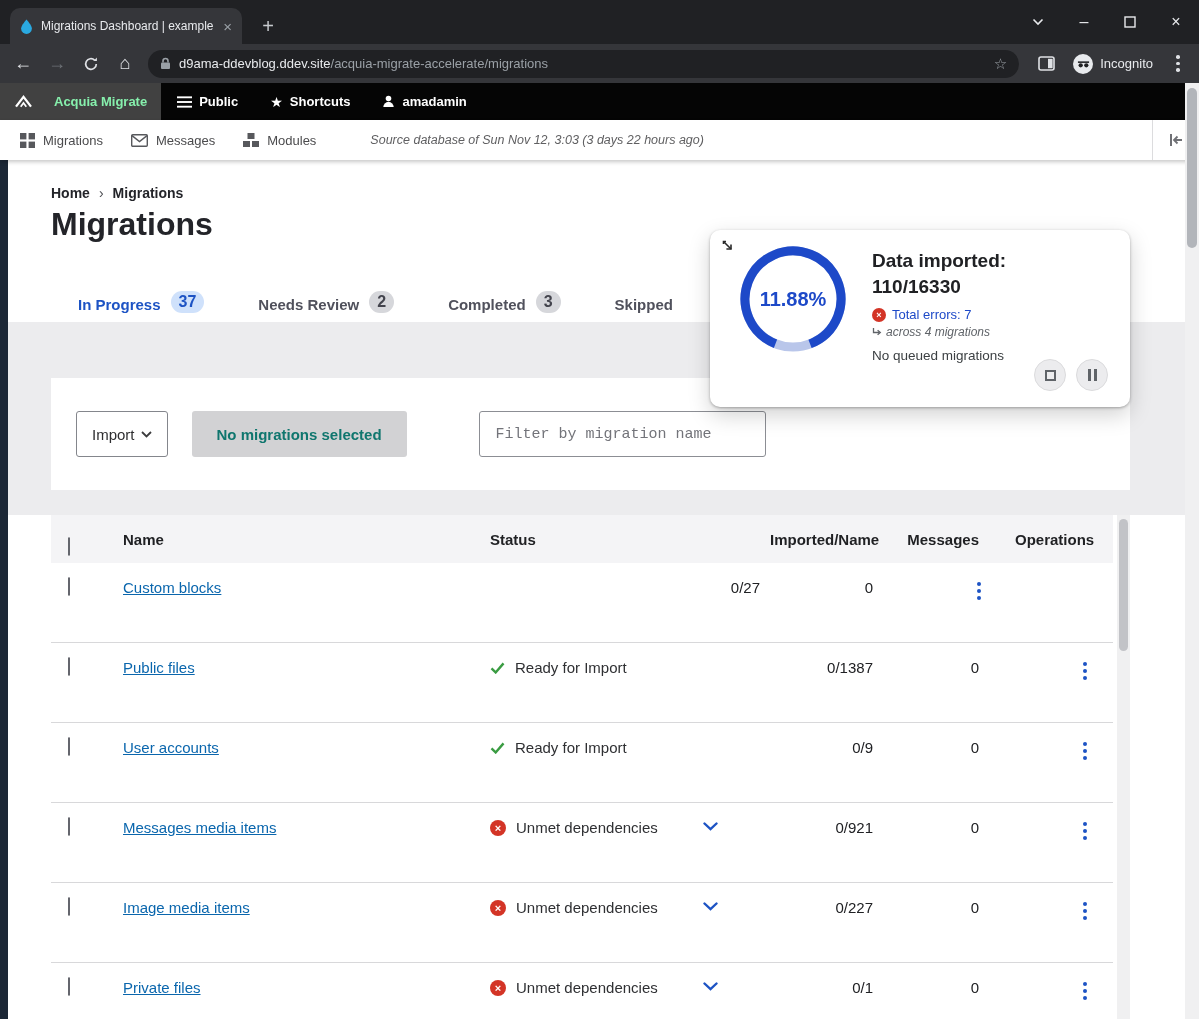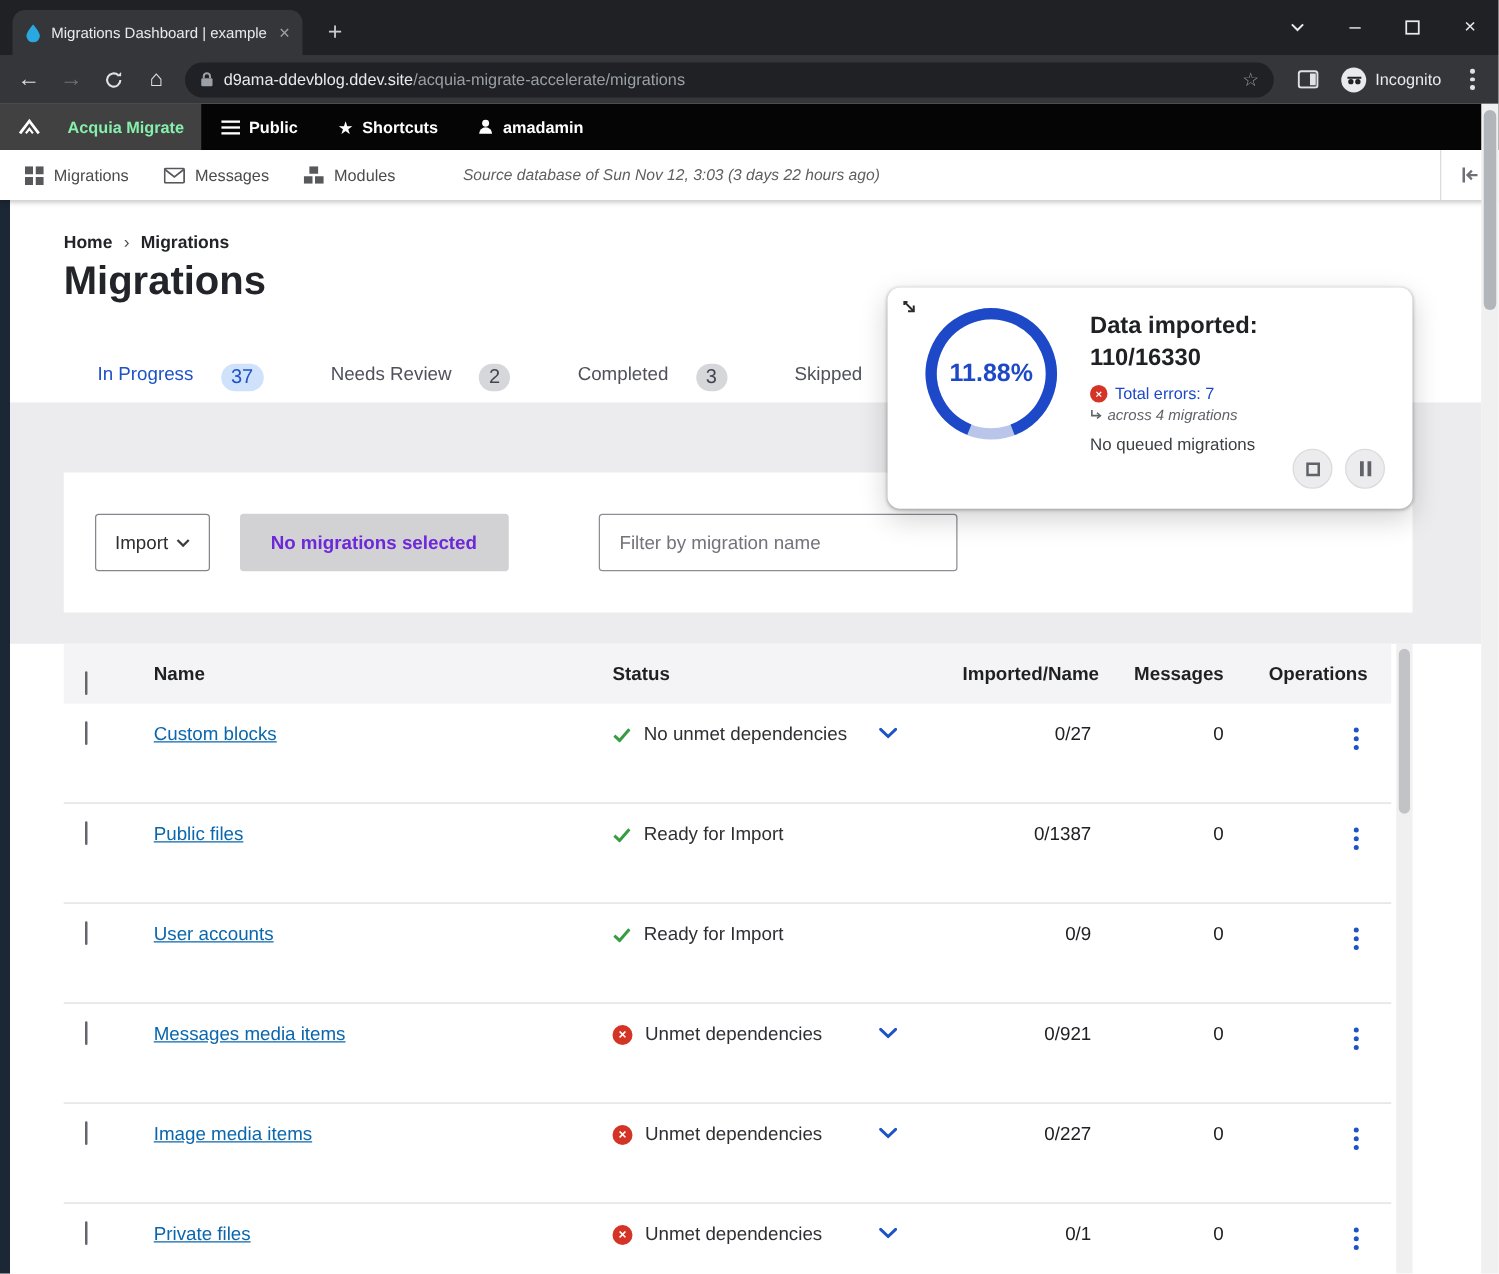--- a/index.html
+++ b/index.html
@@ -60,38 +60,38 @@
 
   .page { position:absolute; left:8px; right:14px; top:160px; bottom:0; background:#fff; overflow:hidden; }
 
   .breadcrumb { position:absolute; left:43px; top:25px; display:flex; align-items:center; gap:9px;
                 font-size:14px; font-weight:bold; color:#232429; }
   .bc-sep { font-weight:normal; color:#4d4e53; font-size:14px; }
   .bc-home { cursor:pointer; }
   .page-title { position:absolute; left:43px; top:46px; font-size:32px; font-weight:bold; color:#232429; }
 
   .tabs { position:absolute; left:43px; top:118px; display:flex; }
-  .tab { position:relative; display:flex; align-items:flex-start; gap:22px; padding:13px 27px 17px;
-         font-size:15px; font-weight:normal; color:#50515c; cursor:pointer; }
+  .tab { position:relative; display:flex; align-items:flex-end; gap:10px; padding:13px 27px 17px;
+         font-size:15px; font-weight:bold; color:#50515c; cursor:pointer; }
   .tab.active { color:#1d53c4; }
   .tab.active::after { content:""; position:absolute; left:0; right:0; bottom:0; height:3px; background:#1d53c4; }
   .badge { height:22px; min-width:24px; padding:0 8px; border-radius:12px; background:#d6d7db; color:#43444d;
            font-size:16px; display:flex; align-items:center; justify-content:center; }
   .tab.active .badge { background:#cfe1fb; color:#1d53c4; }
 
   .band { position:absolute; left:0; right:0; top:162px; height:193px; background:#ececee; }
   .filter-card { position:absolute; left:43px; top:56px; width:1079px; height:112px; background:#fff;
                  display:flex; align-items:center; padding-left:25px;gap:16px; }
   .import-btn { height:46px; padding:0 15px; background:#fff; border:1px solid #84868c; border-radius:3px;
                 font-size:15px; color:#2e2e30; display:flex; align-items:center; gap:6px; cursor:pointer;
                 font-family:inherit; }
   .selected-btn { margin-left:8px; height:46px; padding:0 25px; background:#d2d2d4; border:none; border-radius:3px;
-                  font-size:15px; font-weight:bold; color:#6d28d9; font-family:inherit; }
+                  font-size:15px; font-weight:bold; color:#0f766e; font-family:inherit; }
   .filter-input { margin-left:56px; height:46px; width:287px; border:1px solid #8c8e94; border-radius:3px;
-                  font-size:15px; padding:0 16px; color:#333; font-family:Liberation Sans, sans-serif; }
+                  font-size:15px; padding:0 16px; color:#333; font-family:Liberation Mono, monospace; }
   .filter-input::placeholder { color:#73747a; opacity:1; }
 
   
   .mtable { position:absolute; left:43px; top:355px; width:1062px; }
   .trow { display:grid; grid-template-columns:72px 367px 280px 113px 106px 124px; }
   .thead { background:#f4f4f6; height:48px; align-items:center; font-weight:bold; font-size:15px; color:#1f2023; }
   .thead .h-imported, .thead .h-messages { text-align:right; padding-right:10px; }
   .thead .h-operations { padding-left:26px; }
   .tbody-row { height:80px; border-bottom:1px solid #d8d8da; background:#fff; font-size:15px; }
   .cb-cell { padding:15px 0 0 17px; }
@@ -317,29 +317,20 @@
       <div>Name</div>
       <div>Status</div>
       <div class="h-imported">Imported/Name</div>
       <div class="h-messages">Messages</div>
       <div class="h-operations">Operations</div>
     </div>
 
     <div class="trow tbody-row">
       <div class="cb-cell"><span class="checkbox"></span></div>
       <div class="name-cell"><a class="name-link">Custom blocks</a></div>
-      <div class="status-cell">
-        <svg class="ok-ic" width="15" height="12" viewBox="0 0 16 13">
-            <path d="M1.5 7 6 11.3 14.5 1.5" fill="none" stroke="#3a9c42" stroke-width="2.6"></path>
-          </svg>
-        <span>No unmet dependencies</span>
-        <svg class="status-chevron" width="15" height="9" viewBox="0 0 15 9">
-            <path d="M1.5 1.5 7.5 7.2 13.5 1.5" fill="none" stroke="#1d53c4" stroke-width="2.4" stroke-linecap="round"></path>
-          </svg>
-      </div>
       <div class="imported-cell">0/27</div>
       <div class="messages-cell">0</div>
       <div class="ops-cell">
           <button class="kebab-btn">
             <i></i>
             <i></i>
             <i></i>
           </button>
         </div>
     </div>

